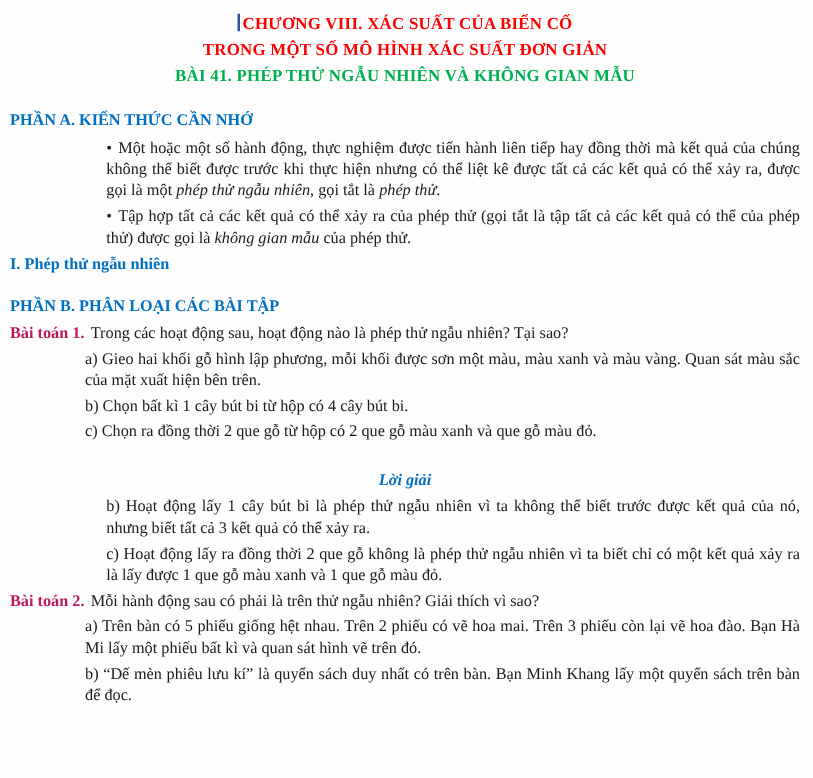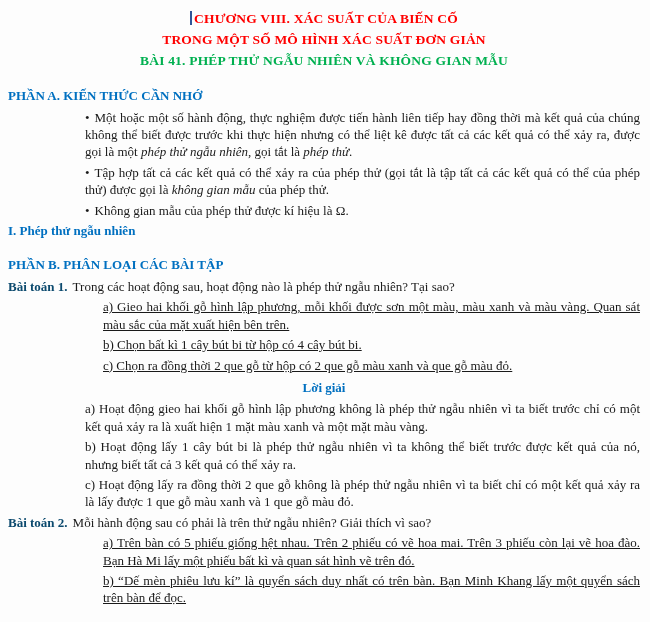--- a/index.html
+++ b/index.html
@@ -11,68 +11,66 @@
     color: #1a1a1a;
     overflow: hidden;
   }
   .page { padding: 7px 10px 6px 8px; width: 650px; height: 622px; background: #fdfdfd; }
   p { margin: 3px 0; line-height: 1.34; text-align: justify; }
   .center { text-align: center; }
   .title { font-size: 13.5px; letter-spacing: 0.2px; }
   .red   { color: #FF0000; font-weight: bold; }
   .green { color: #00B050; font-weight: bold; }
   .blue-h{ color: #0070C0; font-weight: bold; }
-  .brown { color: #0c4a6e; font-weight: bold; }
+  .brown { color: #be185d; font-weight: bold; }
   .heading { margin: 17px 0 4px 0; }
   .indent-1 { margin-left: 77px; }
-  .indent-2 { margin-left: 95px; text-decoration: underline; }
+  .indent-2 { margin-left: 60px; }
   .italic { font-style: italic; }
   .blt { display: inline-block; margin-right: 5px; }
   .label { margin-right: 5px; }
   .cursor {
     display: inline-block;
     width: 2px; height: 14px;
     background: #2F5597;
     vertical-align: -2px;
     margin-right: 2px;
   }
-  .solution-heading { margin-top: 5px; margin-bottom: 4px; }
+  .solution-heading { margin-top: 21px; margin-bottom: 4px; font-style: italic; }
 </style>
 </head>
 <body>
 
 <div class="page">
 
   <p class="center red title"><span class="cursor"></span><span>CHƯƠNG VIII. XÁC SUẤT CỦA BIẾN CỐ</span></p>
 
   <p class="center red title"><span>TRONG MỘT SỐ MÔ HÌNH XÁC SUẤT ĐƠN GIẢN</span></p>
 
   <p class="center green title"><span>BÀI 41. PHÉP THỬ NGẪU NHIÊN VÀ KHÔNG GIAN MẪU</span></p>
 
   <p class="blue-h heading"><span>PHẦN A. KIẾN THỨC CẦN NHỚ</span></p>
 
   <p class="indent-1"><span class="blt">•</span><span>Một hoặc một số hành động, thực nghiệm được tiến hành liên tiếp hay đồng thời mà kết quả của chúng không thể biết được trước khi thực hiện nhưng có thể liệt kê được tất cả các kết quả có thể xảy ra, được gọi là một </span><span class="italic">phép thử ngẫu nhiên</span><span>, gọi tắt là </span><span class="italic">phép thử</span><span>.</span></p>
 
   <p class="indent-1"><span class="blt">•</span><span>Tập hợp tất cả các kết quả có thể xảy ra của phép thử (gọi tắt là tập tất cả các kết quả có thể của phép thử) được gọi là </span><span class="italic">không gian mẫu</span><span> của phép thử.</span></p>
 
-  <p class="indent-1"><span class="blt">•</span><span>Không gian mẫu của phép thử được kí hiệu là Ω.</span></p>
 
   <p class="blue-h"><span>I. Phép thử ngẫu nhiên</span></p>
 
   <p class="blue-h heading"><span>PHẦN B. PHÂN LOẠI CÁC BÀI TẬP</span></p>
 
   <p><span class="brown label">Bài toán 1.</span><span>Trong các hoạt động sau, hoạt động nào là phép thử ngẫu nhiên? Tại sao?</span></p>
 
   <p class="indent-2"><span>a) Gieo hai khối gỗ hình lập phương, mỗi khối được sơn một màu, màu xanh và màu vàng. Quan sát màu sắc của mặt xuất hiện bên trên.</span></p>
   <p class="indent-2"><span>b) Chọn bất kì 1 cây bút bi từ hộp có 4 cây bút bi.</span></p>
   <p class="indent-2"><span>c) Chọn ra đồng thời 2 que gỗ từ hộp có 2 que gỗ màu xanh và que gỗ màu đỏ.</span></p>
 
   <p class="center blue-h solution-heading"><span>Lời giải</span></p>
 
-  <p class="indent-1"><span>a) Hoạt động gieo hai khối gỗ hình lập phương không là phép thử ngẫu nhiên vì ta biết trước chỉ có một kết quả xảy ra là xuất hiện 1 mặt màu xanh và một mặt màu vàng.</span></p>
   <p class="indent-1"><span>b) Hoạt động lấy 1 cây bút bi là phép thử ngẫu nhiên vì ta không thể biết trước được kết quả của nó, nhưng biết tất cả 3 kết quả có thể xảy ra.</span></p>
   <p class="indent-1"><span>c) Hoạt động lấy ra đồng thời 2 que gỗ không là phép thử ngẫu nhiên vì ta biết chỉ có một kết quả xảy ra là lấy được 1 que gỗ màu xanh và 1 que gỗ màu đỏ.</span></p>
 
   <p><span class="brown label">Bài toán 2.</span><span>Mỗi hành động sau có phải là trên thử ngẫu nhiên? Giải thích vì sao?</span></p>
 
   <p class="indent-2"><span>a) Trên bàn có 5 phiếu giống hệt nhau. Trên 2 phiếu có vẽ hoa mai. Trên 3 phiếu còn lại vẽ hoa đào. Bạn Hà Mi lấy một phiếu bất kì và quan sát hình vẽ trên đó.</span></p>
   <p class="indent-2"><span>b) “Dế mèn phiêu lưu kí” là quyển sách duy nhất có trên bàn. Bạn Minh Khang lấy một quyển sách trên bàn để đọc.</span></p>
 
 </div>
 

